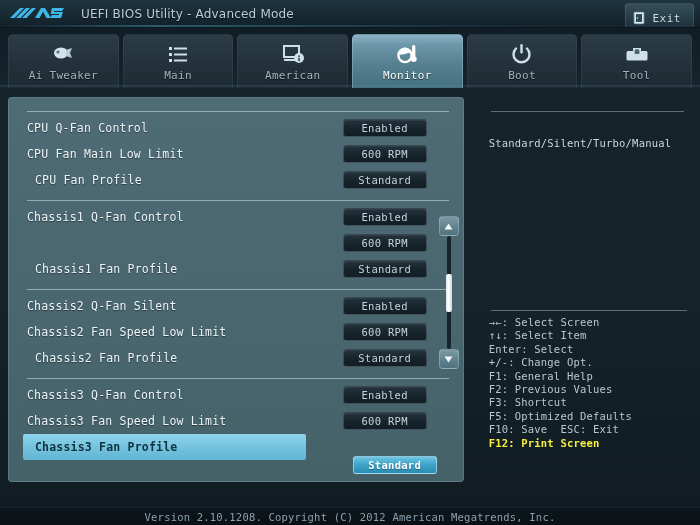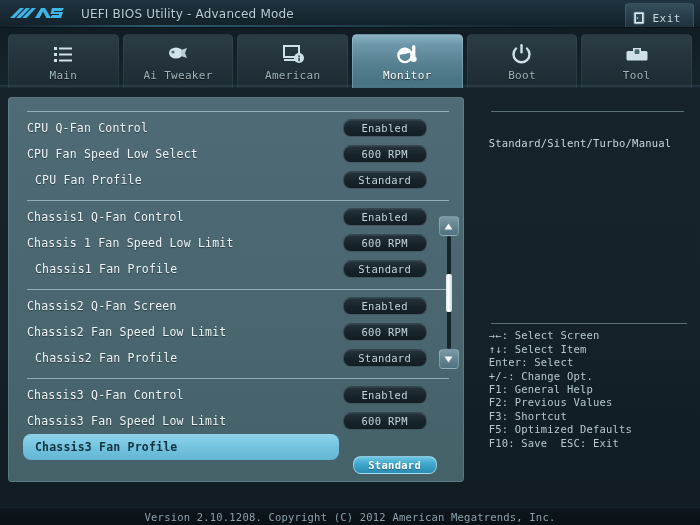--- a/index.html
+++ b/index.html
@@ -162,35 +162,35 @@
     color: #eef6f9;
     letter-spacing: 0.2px;
     text-shadow: 0 1px 1px rgba(0,0,0,0.45);
     flex: 1;
     padding-left: 4px;
   }
   .row.indent .row-label { padding-left: 12px; }
 
   .row.selected {
     background: linear-gradient(180deg, #8fd4ec 0%, #74c3de 50%, #62b6d4 100%);
-    border-radius: 8px;
-    width: 316px;
+    border-radius: 2px;
+    width: 283px;
   }
   .row.selected .row-label {
     color: #10343f;
     text-shadow: none;
     font-weight: bold;
   }
 
   .value-btn {
     position: absolute;
     right: 26px;
     width: 84px;
     height: 18px;
-    border-radius: 8px;
+    border-radius: 3px;
     background: linear-gradient(180deg, #24333c 0%, #17232b 55%, #121d24 100%);
     border: 1px solid rgba(150,180,195,0.28);
     display: flex;
     align-items: center;
     justify-content: center;
     box-shadow: inset 0 1px 0 rgba(255,255,255,0.06);
   }
   .value-btn .value-text {
     font-size: 10.5px;
     color: #c3d4db;
@@ -325,39 +325,39 @@
         <circle cx="6.2" cy="8" r="0.9" fill="#e3eef3"></circle>
       </svg>
       <span class="exit-label">Exit</span>
     </div>
   </div>
 
   <div class="tabbar">
 
     <div class="tab">
       <svg class="tab-icon" viewBox="0 0 26 24">
+        <ellipse cx="11" cy="11" rx="7" ry="5.5" fill="#d3e3ea"></ellipse>
+        <path d="M16 8 L22 6 L20 11 L22 16 L16 14 Z" fill="#b9cdd6"></path>
+        <circle cx="8" cy="10" r="1.6" fill="#55737f"></circle>
+      </svg>
+      <span class="tab-label">Ai Tweaker</span>
+    </div>
+
+    <div class="tab">
+      <svg class="tab-icon" viewBox="0 0 26 24">
         <g fill="#cfe0e7">
           <rect x="4" y="5" width="3" height="3"></rect>
             <rect x="9" y="5.5" width="13" height="2"></rect>
           <rect x="4" y="11" width="3" height="3"></rect>
             <rect x="9" y="11.5" width="13" height="2"></rect>
           <rect x="4" y="17" width="3" height="3"></rect>
             <rect x="9" y="17.5" width="13" height="2"></rect>
         </g>
       </svg>
       <span class="tab-label">Main</span>
-    </div>
-
-    <div class="tab">
-      <svg class="tab-icon" viewBox="0 0 26 24">
-        <ellipse cx="11" cy="11" rx="7" ry="5.5" fill="#d3e3ea"></ellipse>
-        <path d="M16 8 L22 6 L20 11 L22 16 L16 14 Z" fill="#b9cdd6"></path>
-        <circle cx="8" cy="10" r="1.6" fill="#55737f"></circle>
-      </svg>
-      <span class="tab-label">Ai Tweaker</span>
     </div>
 
     <div class="tab">
       <svg class="tab-icon" viewBox="0 0 26 24">
         <rect x="4" y="4" width="15" height="11" fill="none" stroke="#cfe0e7" stroke-width="2"></rect>
         <rect x="4" y="17" width="13" height="2" fill="#cfe0e7"></rect>
         <circle cx="19" cy="16" r="5" fill="#cfe0e7"></circle>
         <rect x="18.2" y="13.4" width="1.7" height="1.7" fill="#3a525c"></rect>
         <rect x="18.2" y="15.8" width="1.7" height="3.4" fill="#3a525c"></rect>
       </svg>
@@ -403,21 +403,21 @@
 
       <div class="group">
         <div class="group-sep"></div>
         <div class="row">
           <span class="row-label">CPU Q-Fan Control</span>
           <div class="value-btn">
             <span class="value-text">Enabled</span>
           </div>
         </div>
         <div class="row">
-          <span class="row-label">CPU Fan Speed Low Select</span>
+          <span class="row-label">CPU Fan Main Low Limit</span>
           <div class="value-btn">
             <span class="value-text">600 RPM</span>
           </div>
         </div>
         <div class="row indent">
           <span class="row-label">CPU Fan Profile</span>
           <div class="value-btn">
             <span class="value-text">Standard</span>
           </div>
         </div>
@@ -425,37 +425,36 @@
 
       <div class="group">
         <div class="group-sep"></div>
         <div class="row">
           <span class="row-label">Chassis1 Q-Fan Control</span>
           <div class="value-btn">
             <span class="value-text">Enabled</span>
           </div>
         </div>
         <div class="row">
-          <span class="row-label">Chassis 1 Fan Speed Low Limit</span>
           <div class="value-btn">
             <span class="value-text">600 RPM</span>
           </div>
         </div>
         <div class="row indent">
           <span class="row-label">Chassis1 Fan Profile</span>
           <div class="value-btn">
             <span class="value-text">Standard</span>
           </div>
         </div>
       </div>
 
       <div class="group">
         <div class="group-sep"></div>
         <div class="row">
-          <span class="row-label">Chassis2 Q-Fan Screen</span>
+          <span class="row-label">Chassis2 Q-Fan Silent</span>
           <div class="value-btn">
             <span class="value-text">Enabled</span>
           </div>
         </div>
         <div class="row">
           <span class="row-label">Chassis2 Fan Speed Low Limit</span>
           <div class="value-btn">
             <span class="value-text">600 RPM</span>
           </div>
         </div>
@@ -516,20 +515,21 @@
         <div class="info-rule"></div>
         <div class="key-line">→←: Select Screen</div>
         <div class="key-line">↑↓: Select Item</div>
         <div class="key-line">Enter: Select</div>
         <div class="key-line">+/-: Change Opt.</div>
         <div class="key-line">F1: General Help</div>
         <div class="key-line">F2: Previous Values</div>
         <div class="key-line">F3: Shortcut</div>
         <div class="key-line">F5: Optimized Defaults</div>
         <div class="key-line">F10: Save  ESC: Exit</div>
+        <div class="key-line highlight">F12: Print Screen</div>
       </div>
     </div>
   </div>
 
   <div class="footer">
     <span class="footer-text">Version 2.10.1208. Copyright (C) 2012 American Megatrends, Inc.</span>
   </div>
 
 </div>
 

